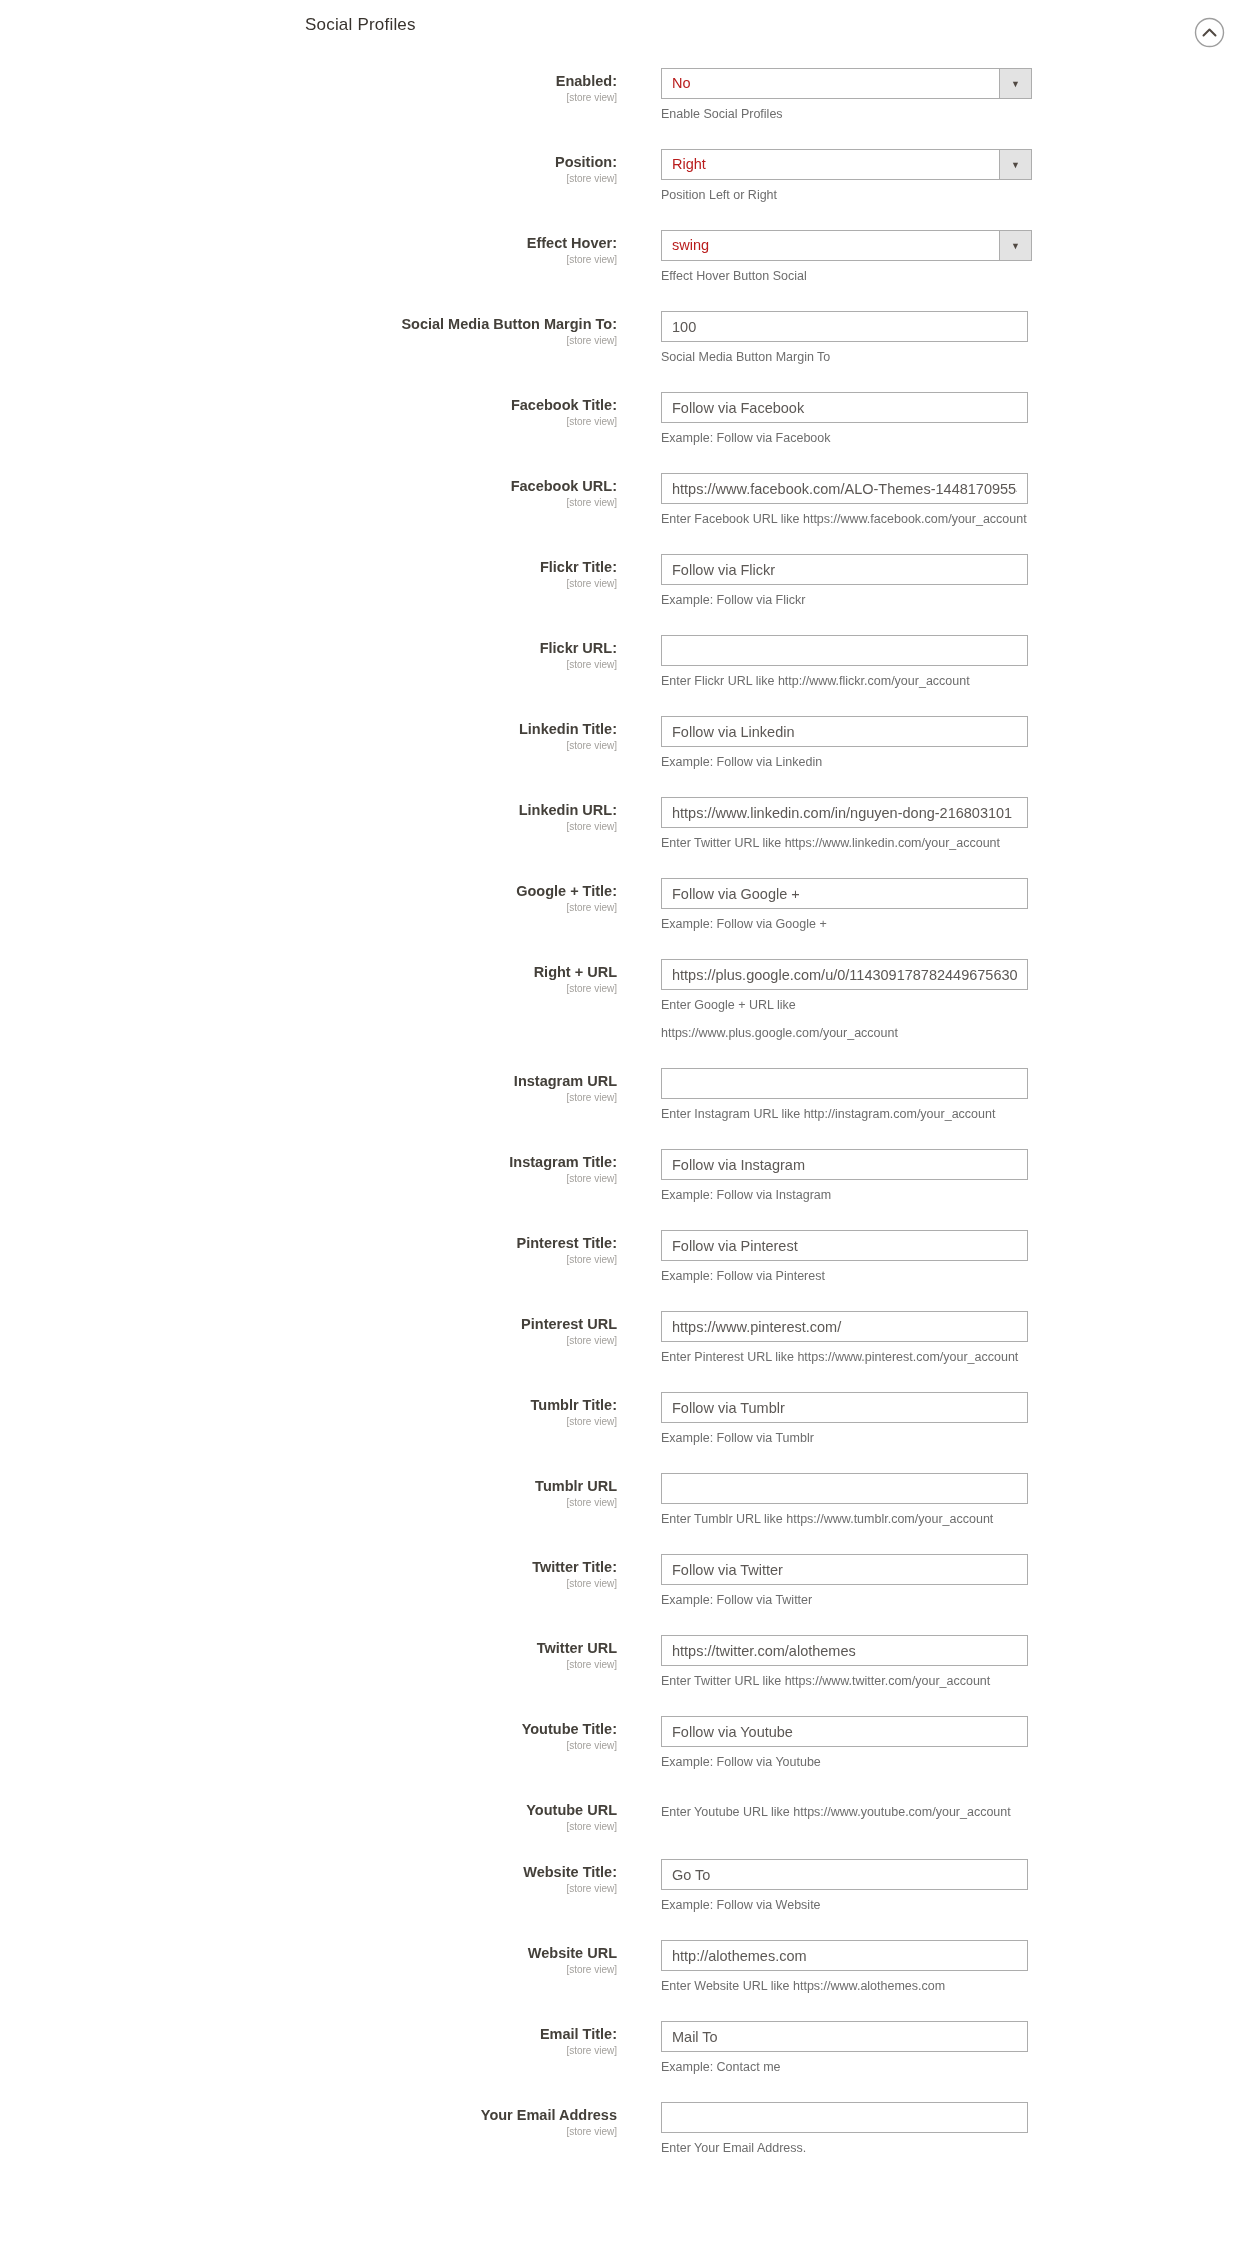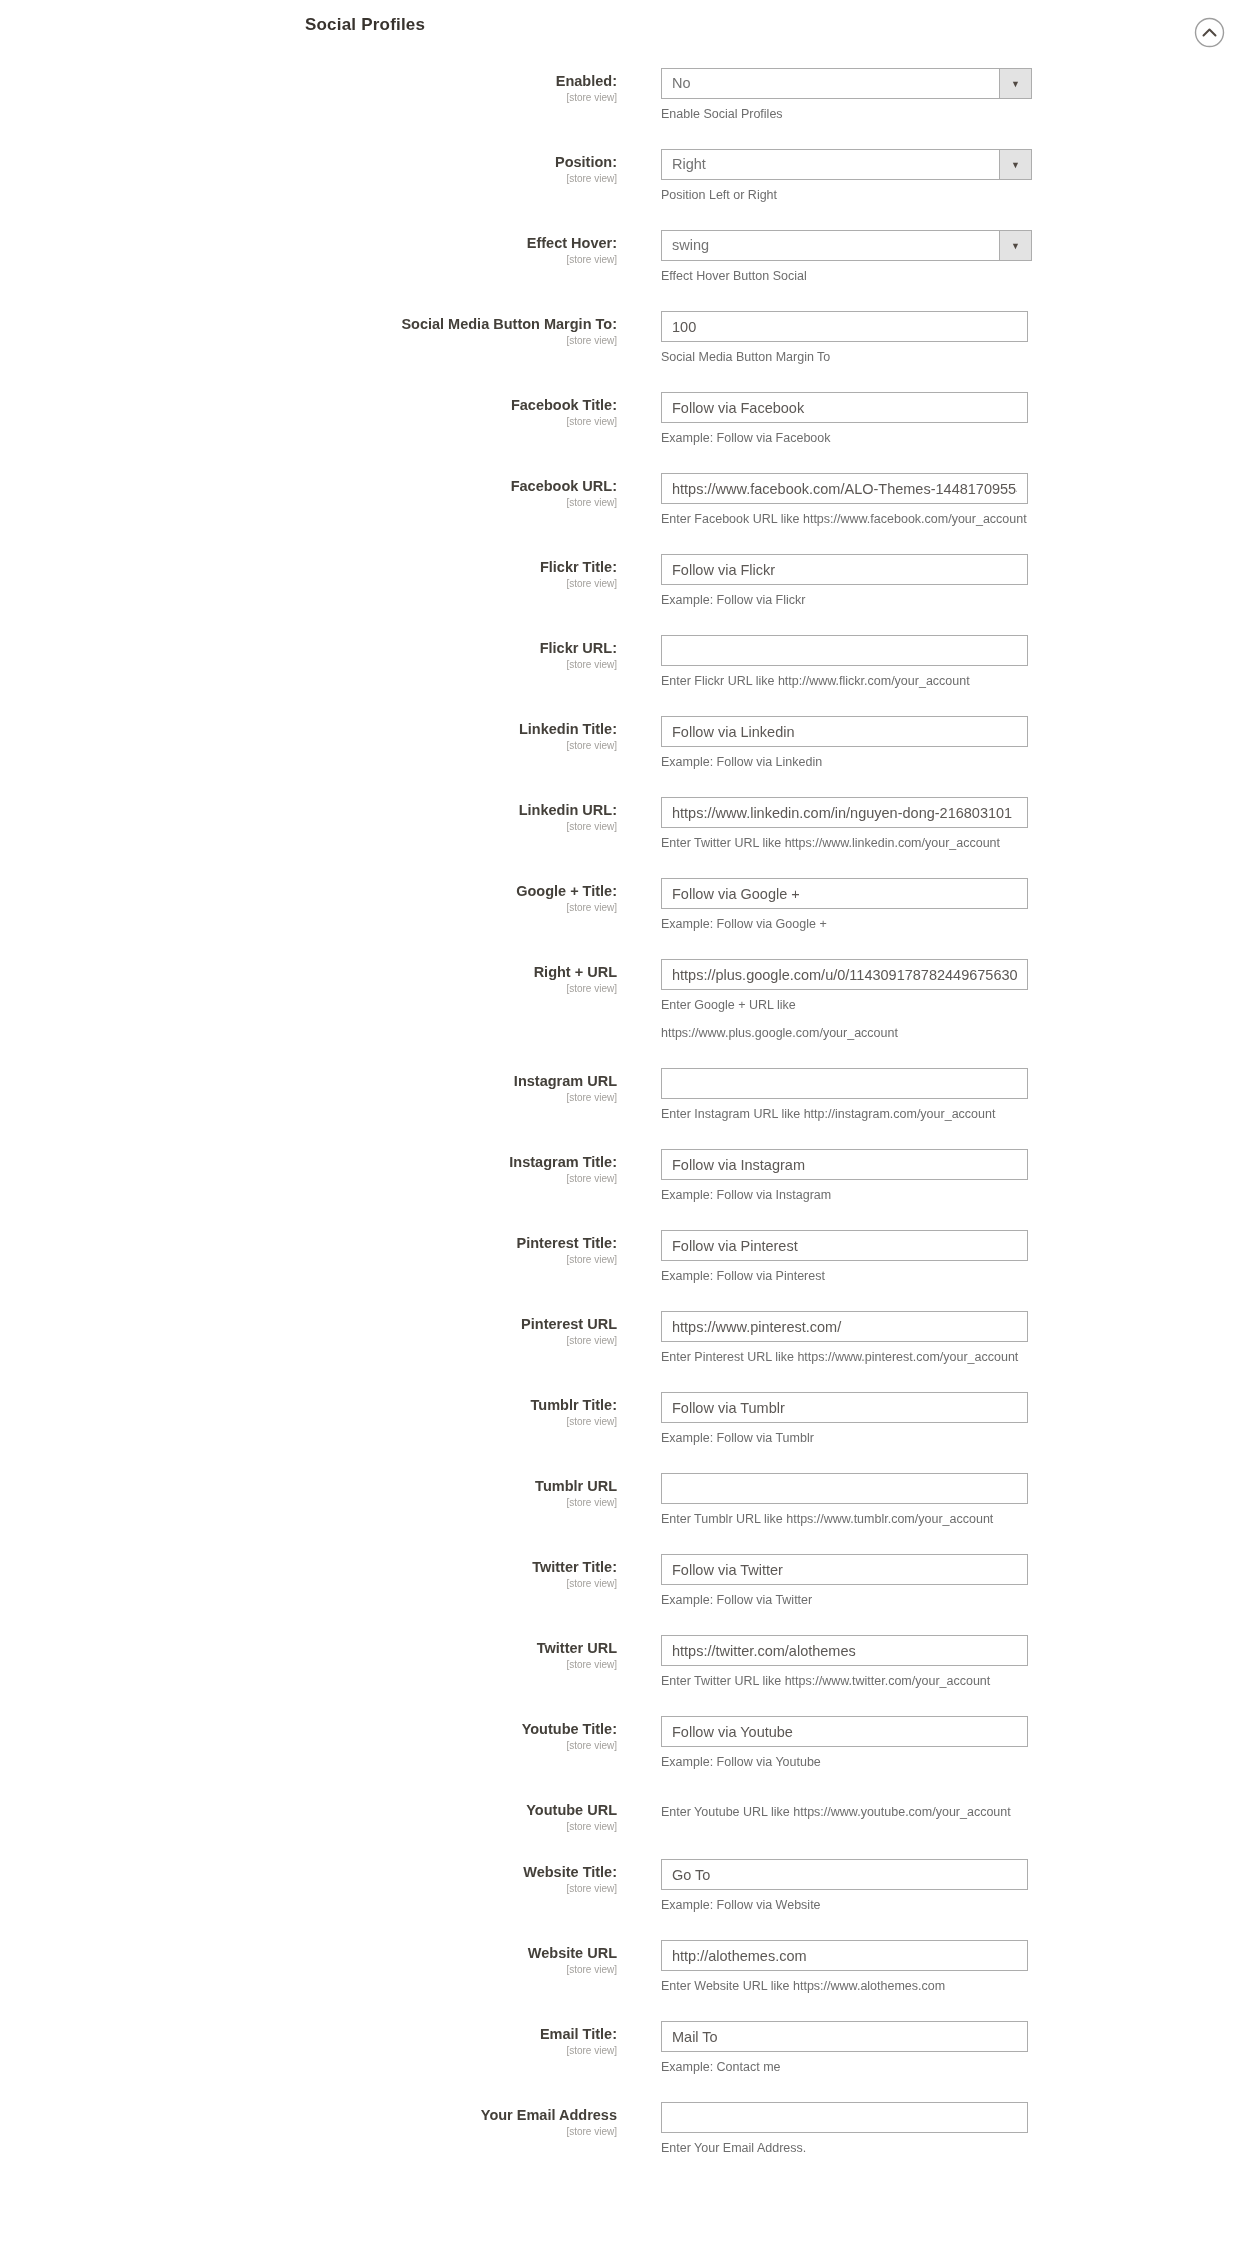--- a/index.html
+++ b/index.html
@@ -2,40 +2,40 @@
 <html><head>
 <meta charset="utf-8">
 <style>
   * { box-sizing: border-box; }
   html,body { margin:0; padding:0; }
   body {
     width:1256px; height:2243px; background:#ffffff;
     font-family:"Liberation Sans", sans-serif; position:relative; overflow:hidden;
   }
   .section-header { padding:15px 0 0 305px; height:68px; }
-  .section-title { font-size:17px; font-weight:bold; color:#38332e; letter-spacing:.2px;text-align:right; }
+  .section-title { font-size:17px; font-weight:normal; color:#38332e; letter-spacing:.2px;text-align:right; }
   .collapse-btn {
     position:absolute; top:17px; right:31px; width:31px; height:31px;
     background:transparent; border:none; padding:0; cursor:pointer;
   }
   .form { padding:0; }
   .row { display:flex; margin-bottom:27px;gap:31px; }
   .label-col { flex:0 0 617px; text-align:right; padding-top:5px; }
   .lbl { font-size:14.5px; font-weight:bold; color:#44403a; line-height:17px; display:block; }
   .scope { font-size:10px; color:#a3a09c; margin-top:2px; }
   .control-col { margin-left:13px; width:560px; }
   .tinput {
     width:367px; height:31px; border:1px solid #adadad; padding:0 10px;
     font-size:14.5px; color:#5c5855; font-family:inherit; background:#fff; display:block;
   }
   .select {
     width:371px; height:31px; border:1px solid #adadad; background:#fff;
     display:flex; cursor:pointer;
   }
-  .select-value { flex:1; line-height:29px; padding-left:10px; font-size:14.5px; color:#737373; }
+  .select-value { flex:1; line-height:29px; padding-left:10px; font-size:14.5px; color:#b91c1c; }
   .select-arrow {
     width:32px; border-left:1px solid #adadad; background:#e3e3e3;
     display:flex; align-items:center; justify-content:center;
     font-size:9px; color:#514943;
   }
   .note { margin-top:7px; font-size:12.5px; color:#6d6d6d; white-space:nowrap; line-height:16px; }
   .note + .note { margin-top:12px; }
 </style>
 </head>
 <body>

